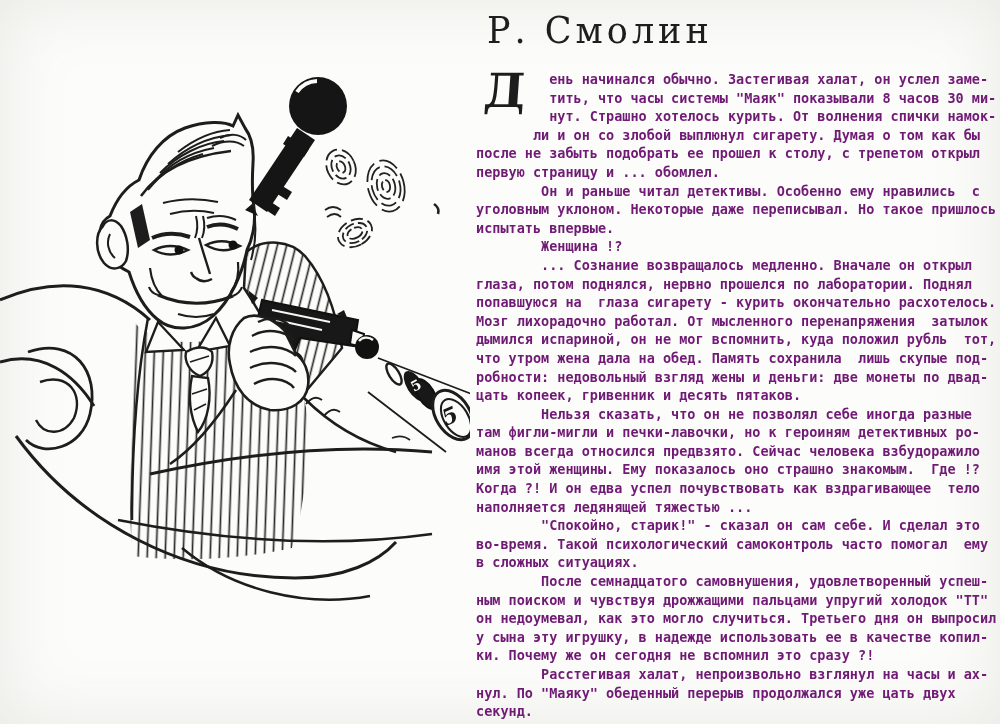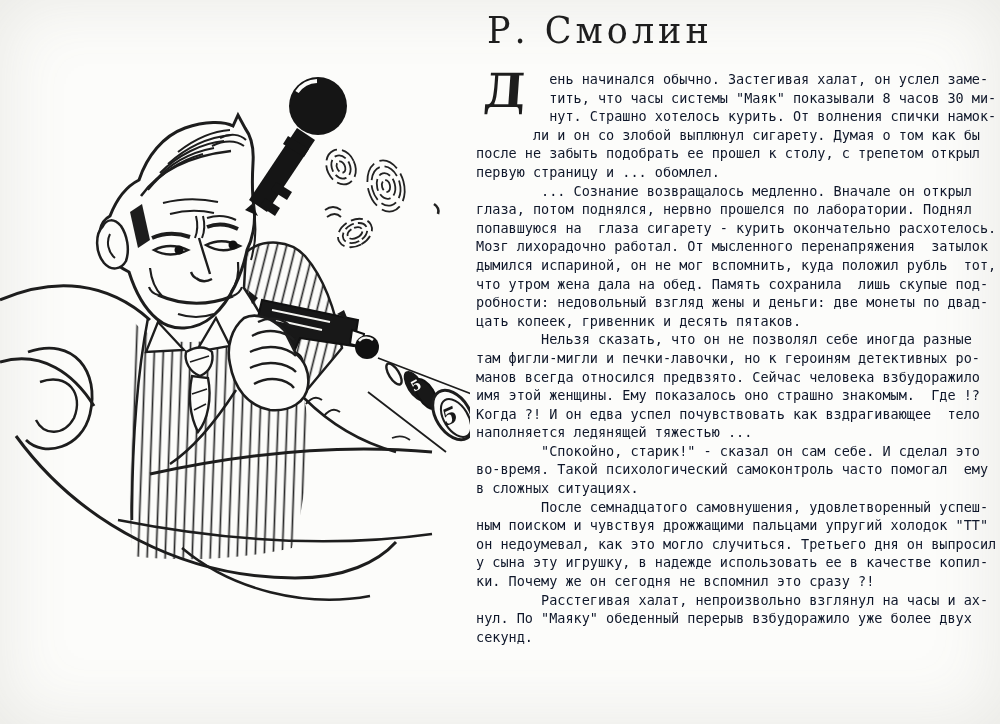--- a/index.html
+++ b/index.html
@@ -26,23 +26,23 @@
   .dropcap{
     position:absolute;left:8px;top:-3px;
     font-family:"DejaVu Serif", serif;
     font-weight:bold;font-size:47px;line-height:47px;
     color:#1d1d1d;
     transform:skewX(-4deg);
   }
   pre.para{
     margin:0;padding:0;
     font-family:"DejaVu Sans Mono", monospace;
-    font-weight:normal;
+    font-weight:bold;
     font-size:13.5px;line-height:18.6px;
-    color:#0f172a;
+    color:#701a75;
     white-space:pre;
   }
   svg.illustration{position:absolute;left:0;top:0;}
 </style>
 </head>
 <body>
 
 <div class="page">
 
   <svg class="illustration" width="470" height="724" viewBox="0 0 470 724">
@@ -194,20 +194,24 @@
   <div class="author-title">Р. Смолин</div>
 
   <div class="text-column">
     <div class="dropcap">Д</div>
     <pre class="para">         ень начинался обычно. Застегивая халат, он услел заме-
          тить, что часы системы "Маяк" показывали 8 часов 30 ми-
          нут. Страшно хотелось курить. От волнения спички намок-
        ли и он со злобой выплюнул сигарету. Думая о том как бы
 после не забыть подобрать ее прошел к столу, с трепетом открыл
 первую страницу и ... обомлел.</pre>
+    <pre class="para">        Он и раньше читал детективы. Особенно ему нравились  с
+уголовным уклоном. Некоторые даже переписывал. Но такое пришлось
+испытать впервые.</pre>
+    <pre class="para">        Женщина !?</pre>
     <pre class="para">        ... Сознание возвращалось медленно. Вначале он открыл
 глаза, потом поднялся, нервно прошелся по лаборатории. Поднял
 попавшуюся на  глаза сигарету - курить окончательно расхотелось.
 Мозг лихорадочно работал. От мысленного перенапряжения  затылок
 дымился испариной, он не мог вспомнить, куда положил рубль  тот,
 что утром жена дала на обед. Память сохранила  лишь скупые под-
 робности: недовольный взгляд жены и деньги: две монеты по двад-
 цать копеек, гривенник и десять пятаков.</pre>
     <pre class="para">        Нельзя сказать, что он не позволял себе иногда разные
 там фигли-мигли и печки-лавочки, но к героиням детективных ро-
@@ -217,17 +221,17 @@
 наполняется ледянящей тяжестью ...</pre>
     <pre class="para">        "Спокойно, старик!" - сказал он сам себе. И сделал это
 во-время. Такой психологический самоконтроль часто помогал  ему
 в сложных ситуациях.</pre>
     <pre class="para">        После семнадцатого самовнушения, удовлетворенный успеш-
 ным поиском и чувствуя дрожжащими пальцами упругий холодок "ТТ"
 он недоумевал, как это могло случиться. Третьего дня он выпросил
 у сына эту игрушку, в надежде использовать ее в качестве копил-
 ки. Почему же он сегодня не вспомнил это сразу ?!</pre>
     <pre class="para">        Расстегивая халат, непроизвольно взглянул на часы и ах-
-нул. По "Маяку" обеденный перерыв взбудоражило уже более двух
+нул. По "Маяку" обеденный перерыв продолжался уже цать двух
 секунд.</pre>
   </div>
 
 </div>
 
 </body></html>

